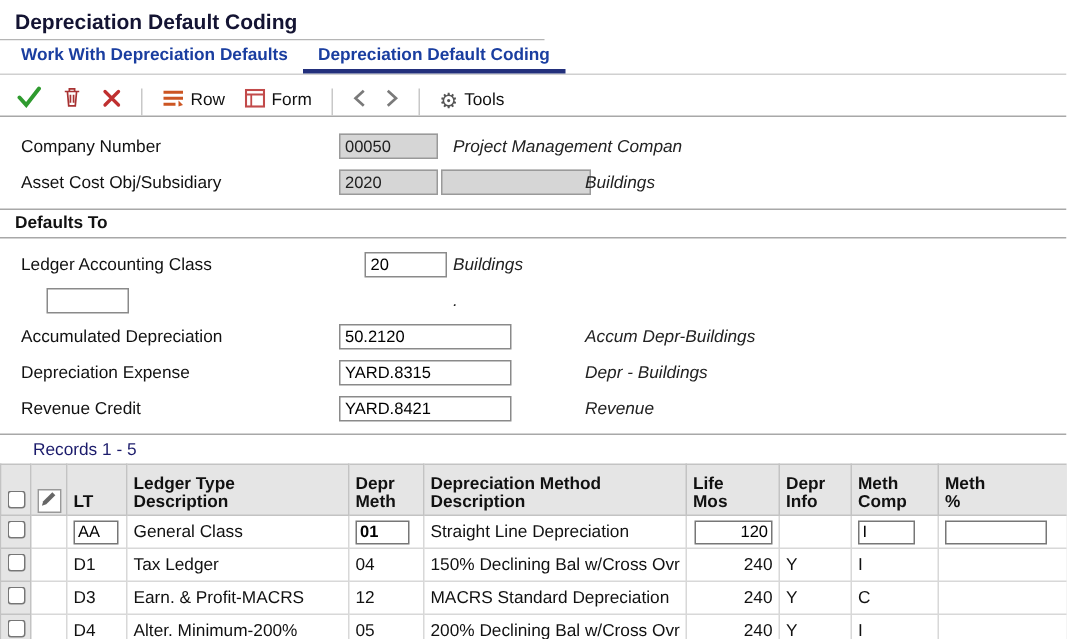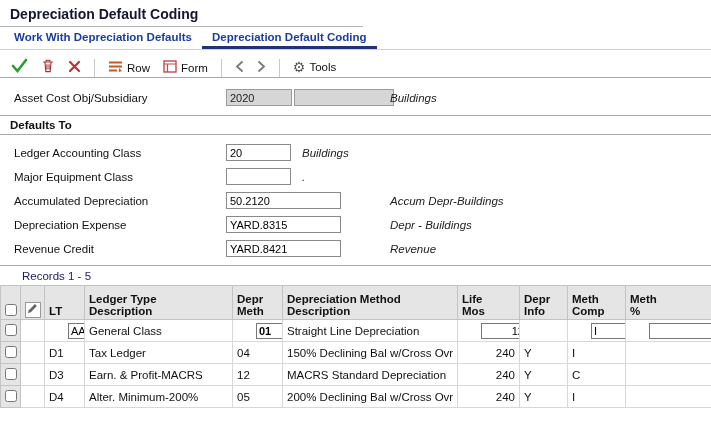--- a/index.html
+++ b/index.html
@@ -17,36 +17,36 @@
   .tbtn { display:flex; align-items:center; gap:4px; padding:2px 3px; cursor:pointer; }
   .tsep { width:1px; height:18px; background:#c8c8c8; margin:0 3px; }
   .tlabel { color:#111; }
 
   .form { padding-top:8px; }
   .frow { position:relative; display:flex; align-items:center; height:23px; padding-left:14px; margin-bottom:1px; }
   .flabel { width:212px; }
   .tbox { height:17px; border:1px solid #8a8a8a; background:#fff; font-family:inherit; font-size:11px; padding:0 3px; }
   .tbox.gray { background:#d6d6d6; border-color:#9a9a9a; color:#222; }
   .w66 { width:66px; } .w100 { width:100px; margin-left:2px; }
-  .w55 { width:65px; } .w115 { width:115px; }
+  .w55 { width:55px;margin-left:17px; } .w115 { width:115px; }
   .fdesc { position:absolute; font-style:italic; color:#222; }
   .d302 { left:302px; } .d390 { left:390px; }
 
   .section { margin-top:6px; border-top:1px solid #a8a8a8; border-bottom:1px solid #a8a8a8; padding:3px 0 3px 10px; font-weight:bold; }
   .section-pad { height:6px; }
 
   .records { border-top:1px solid #a8a8a8; margin-top:5px; padding:4px 0 3px 22px; color:#1b1b6b; }
 
   table.grid { width:711px; border-collapse:collapse; table-layout:fixed; }
   .grid th { background:#e5e5e5; border:1px solid #c3c3c3; vertical-align:bottom;
     text-align:left; font-weight:bold; padding:2px 4px; height:34px; }
   .grid td { border-right:1px solid #d8d8d8; border-bottom:1px solid #d8d8d8; padding:1px 4px; height:22px; overflow:hidden; white-space:nowrap; }
   .grid td.sel, .grid th.sel { background:#e5e5e5; border:1px solid #c3c3c3; text-align:center; padding:1px; }
   .grid .num { text-align:right; }
-  .gin { border:1px solid #777; height:16px; font-family:inherit; font-size:11px; padding:0 2px;margin-left:19px; }
+  .gin { border:1px solid #777; height:16px; font-family:inherit; font-size:11px; padding:0 2px; }
   .gin.num { text-align:right; }
   .w-lt{width:30px;} .w-meth{width:36px;font-weight:bold;} .w-life{width:52px;} .w-comp{width:38px;} .w-pct{width:68px;}
   .pencil-box { display:inline-block; width:16px; height:16px; background:#fff; border:1px solid #999; text-align:center; line-height:13px; }
   input[type="checkbox"] { width:12px; height:12px; }
 </style>
 </head>
 <body>
 
 <div class="title">Depreciation Default Coding</div>
 <div class="title-rule"></div>
@@ -114,36 +114,40 @@
   </div>
   <div class="tsep"></div>
   <div class="tbtn">
     <span style="font-size:14px;color:#555;">⚙</span>
     <span class="tlabel">Tools</span>
   </div>
 </div>
 
 <div class="form">
   <div class="frow">
+    <span class="flabel">Company Number</span>
+    <input class="tbox gray w66" value="00050" style="">
+    <span class="fdesc d302">Project Management Compan</span>
+  </div>
+  <div class="frow">
     <span class="flabel">Asset Cost Obj/Subsidiary</span>
     <input class="tbox gray w66" value="2020" style="">
     <input class="tbox gray w100" value="" style="">
     <span class="fdesc d390">Buildings</span>
   </div>
 
   <div class="section">Defaults To</div>
   <div class="section-pad"></div>
 
   <div class="frow">
     <span class="flabel">Ledger Accounting Class</span>
     <input class="tbox w55" value="20" style="">
     <span class="fdesc d302">Buildings</span>
   </div>
   <div class="frow">
-    <span class="flabel">Major Equipment Class</span>
     <input class="tbox w55" value="" style="">
     <span class="fdesc d302">.</span>
   </div>
   <div class="frow">
     <span class="flabel">Accumulated Depreciation</span>
     <input class="tbox w115" value="50.2120" style="">
     <span class="fdesc d390">Accum Depr-Buildings</span>
   </div>
   <div class="frow">
     <span class="flabel">Depreciation Expense</span>

